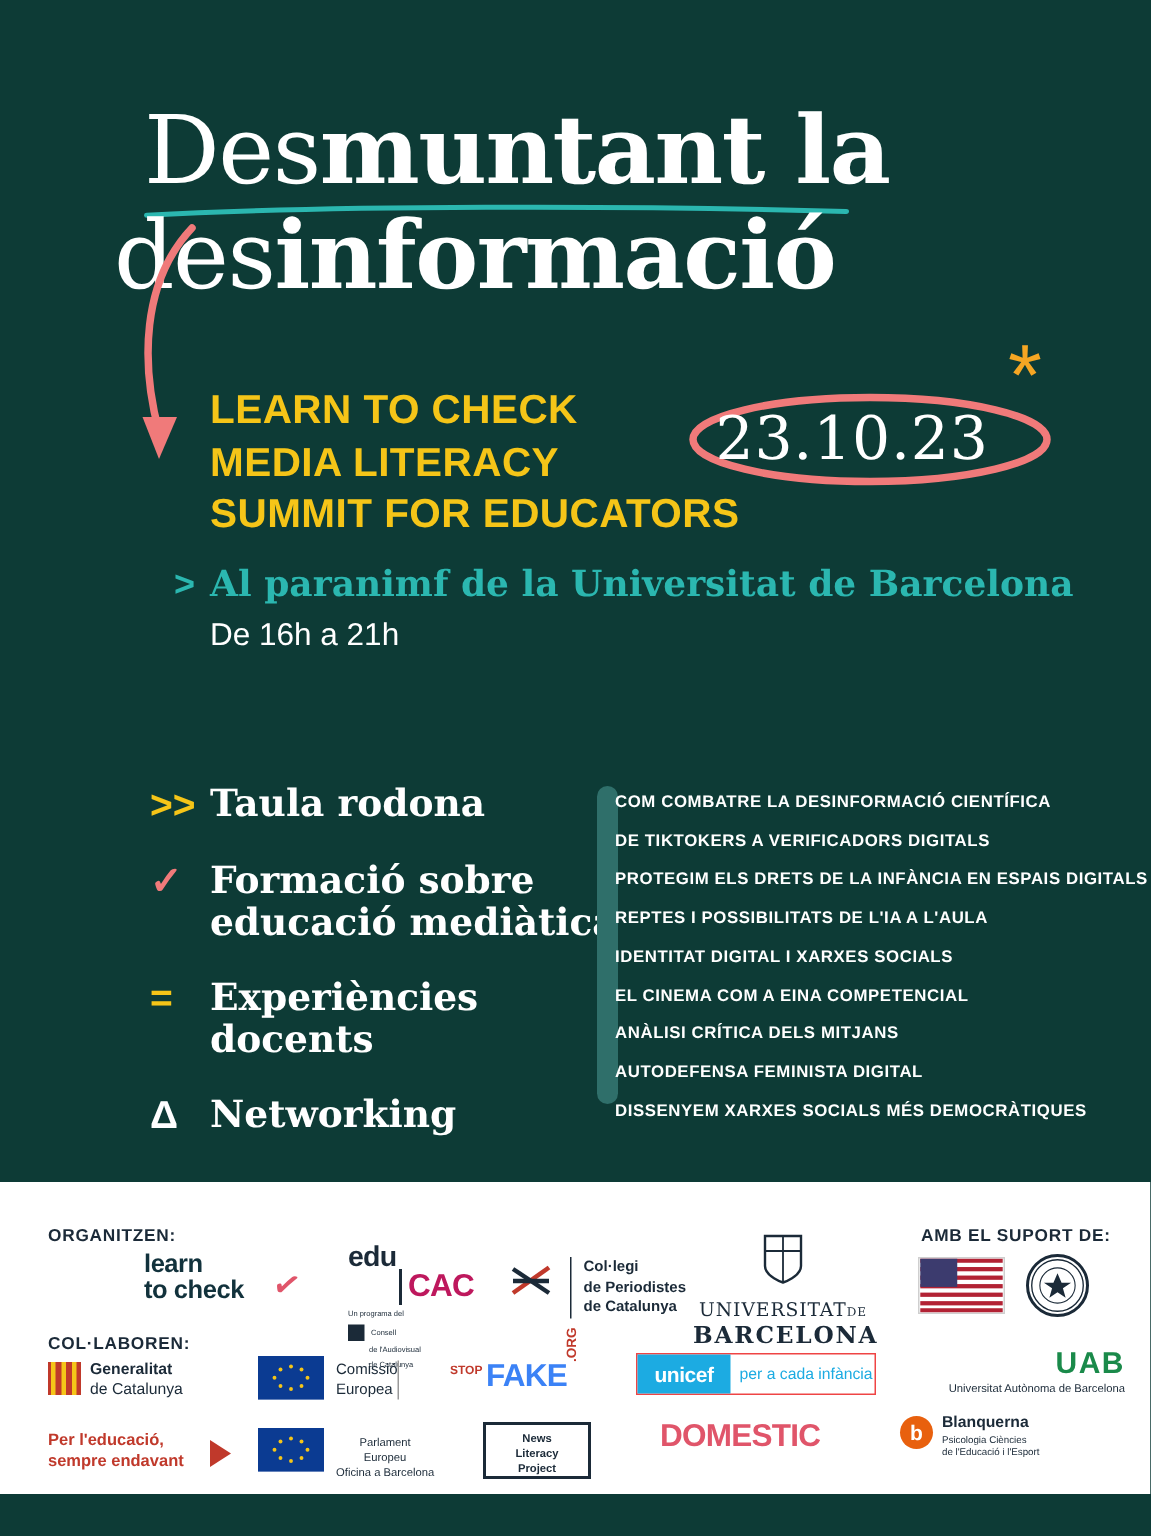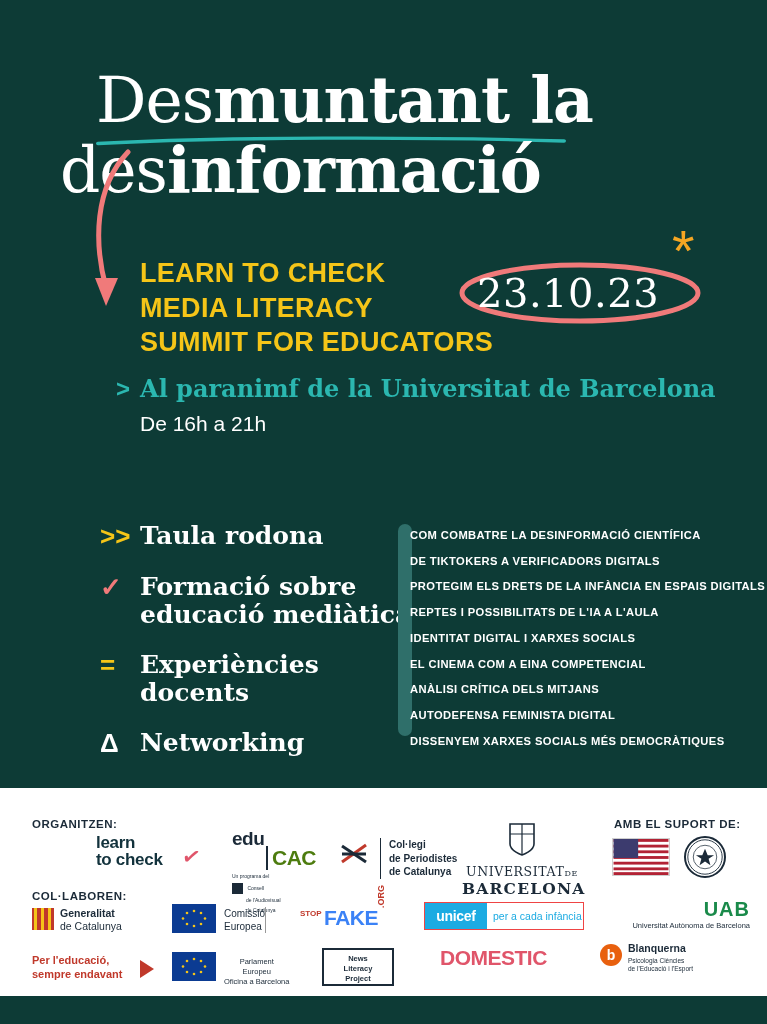--- a/index.html
+++ b/index.html
@@ -23,21 +23,21 @@
   }
   .title-line {
     position: relative;
     font-family: "DejaVu Serif", serif;
     color: #ffffff;
     font-size: 63px;
     line-height: 0.98;
     letter-spacing: -1px;
   }
   .title-line1 { padding-left: 96px; font-weight: 400; }
-  .title-line2 { padding-left: 60px; font-weight: 400; margin-top: 8px; }
+  .title-line2 { padding-left: 76px; font-weight: 400; margin-top: 8px; }
   .t-bold { font-weight: 700; }
   .underline-swoosh {
     position: absolute;
     left: 96px; top: 66px;
     width: 470px; height: 10px;
   }
   .asterisk {
     position: absolute;
     left: 672px; top: 152px;
     color: #f5a623;
@@ -175,21 +175,21 @@
   .logo { position: absolute; }
 
   
   .l-ltc { left: 96px; top: 46px; width: 100px; height: 42px; }
   .ltc-txt { font-size: 17px; font-weight: 700; color: #12323c; line-height: 1.0; letter-spacing: -0.3px; }
   .ltc-check { position:absolute; right: -4px; top: 10px; color: #e0556a; font-size: 22px; font-weight:700; transform: rotate(12deg);}
 
   
   .l-educac { left: 232px; top: 40px; width: 92px; height: 58px; }
   .educac-top { font-size: 19px; font-weight: 700; color: #1b2a38; letter-spacing: -0.5px; }
-  .educac-cac { font-size: 21px; font-weight: 700; color: #4d7c0f; letter-spacing: -0.5px; border-left: 2px solid #1b2a38; padding-left: 4px; margin-left: 34px; margin-top: -4px;}
+  .educac-cac { font-size: 21px; font-weight: 700; color: #be185d; letter-spacing: -0.5px; border-left: 2px solid #1b2a38; padding-left: 4px; margin-left: 34px; margin-top: -4px;}
   .educac-sub { font-size: 5px; color: #1b2a38; margin-top: 3px; line-height: 1.35; }
   .educac-mark { display:inline-block; width: 11px; height: 11px; background: #1b2a38; margin-right: 3px; vertical-align: middle;}
 
   
   .l-cpc { left: 340px; top: 48px; width: 150px; height: 42px; }
   .cpc-mark { position:absolute; left: 0; top: 6px; width: 30px; height: 24px; }
   .cpc-txt { position: absolute; left: 40px; top: 2px; font-size: 10px; font-weight: 700; color: #1b2a38; line-height: 1.35; border-left: 1px solid #1b2a38; padding-left: 8px;}
 
   
   .l-ub { left: 462px; top: 34px; width: 120px; height: 62px; text-align: center; }

